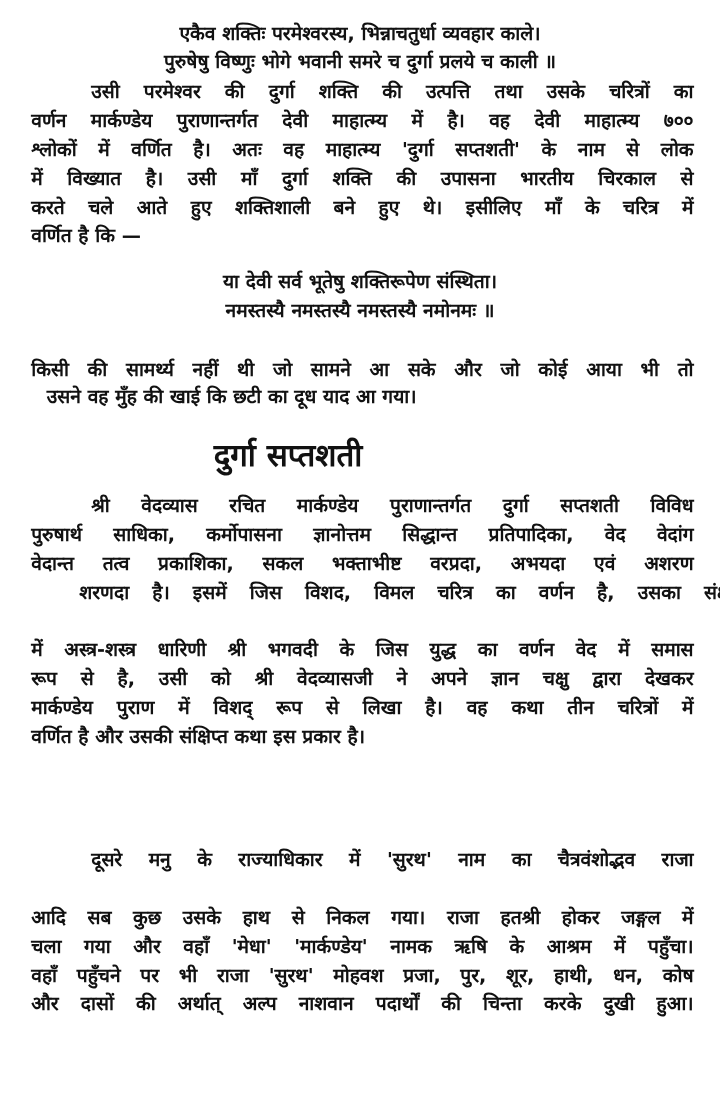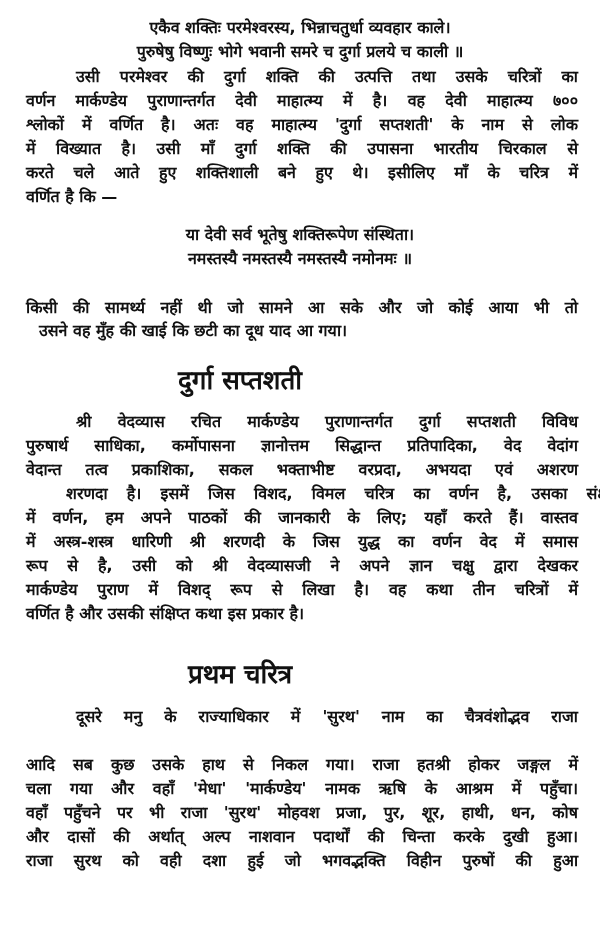--- a/index.html
+++ b/index.html
@@ -41,28 +41,25 @@
 
   <div class="line" style="top:296px;">किसी की सामर्थ्य नहीं थी जो सामने आ सके और जो कोई आया भी तो</div>
   <div class="line last" style="top:319px;margin-left:13px;">उसने वह मुँह की खाई कि छटी का दूध याद आ गया।</div>
 
   <div class="heading" style="top:362px;">दुर्गा सप्तशती</div>
 
   <div class="line indent" style="top:410px;">श्री वेदव्यास रचित मार्कण्डेय पुराणान्तर्गत दुर्गा सप्तशती विविध</div>
   <div class="line" style="top:434px;">पुरुषार्थ साधिका, कर्मोपासना ज्ञानोत्तम सिद्धान्त प्रतिपादिका, वेद वेदांग</div>
   <div class="line" style="top:458px;">वेदान्त तत्व प्रकाशिका, सकल भक्ताभीष्ट वरप्रदा, अभयदा एवं अशरण</div>
   <div class="line" style="top:482px;margin-left:40px;">शरणदा है। इसमें जिस विशद, विमल चरित्र का वर्णन है, उसका संक्षेप</div>
-  <div class="line" style="top:506px;">में वर्णन, हम अपने पाठकों की जानकारी के लिए; यहाँ करते हैं। वास्तव</div>
-  <div class="line" style="top:530px;">में अस्त्र-शस्त्र धारिणी श्री शरणदी के जिस युद्ध का वर्णन वेद में समास</div>
+  <div class="line" style="top:530px;">में अस्त्र-शस्त्र धारिणी श्री भगवदी के जिस युद्ध का वर्णन वेद में समास</div>
   <div class="line" style="top:554px;">रूप से है, उसी को श्री वेदव्यासजी ने अपने ज्ञान चक्षु द्वारा देखकर</div>
   <div class="line" style="top:578px;">मार्कण्डेय पुराण में विशद् रूप से लिखा है। वह कथा तीन चरित्रों में</div>
   <div class="line last" style="top:602px;">वर्णित है और उसकी संक्षिप्त कथा इस प्रकार है।</div>
 
-  <div class="heading" style="top:656px;">प्रथम चरित्र</div>
 
   <div class="line indent" style="top:705px;">दूसरे मनु के राज्याधिकार में 'सुरथ' नाम का चैत्रवंशोद्भव राजा</div>
   <div class="line" style="top:753px;">आदि सब कुछ उसके हाथ से निकल गया। राजा हतश्री होकर जङ्गल में</div>
   <div class="line" style="top:777px;">चला गया और वहाँ 'मेधा' 'मार्कण्डेय' नामक ऋषि के आश्रम में पहुँचा।</div>
   <div class="line" style="top:801px;">वहाँ पहुँचने पर भी राजा 'सुरथ' मोहवश प्रजा, पुर, शूर, हाथी, धन, कोष</div>
   <div class="line" style="top:825px;">और दासों की अर्थात् अल्प नाशवान पदार्थों की चिन्ता करके दुखी हुआ।</div>
-  <div class="line" style="top:849px;">राजा सुरथ को वही दशा हुई जो भगवद्भक्ति विहीन पुरुषों की हुआ</div>
 
 </div>
 
 </body></html>

